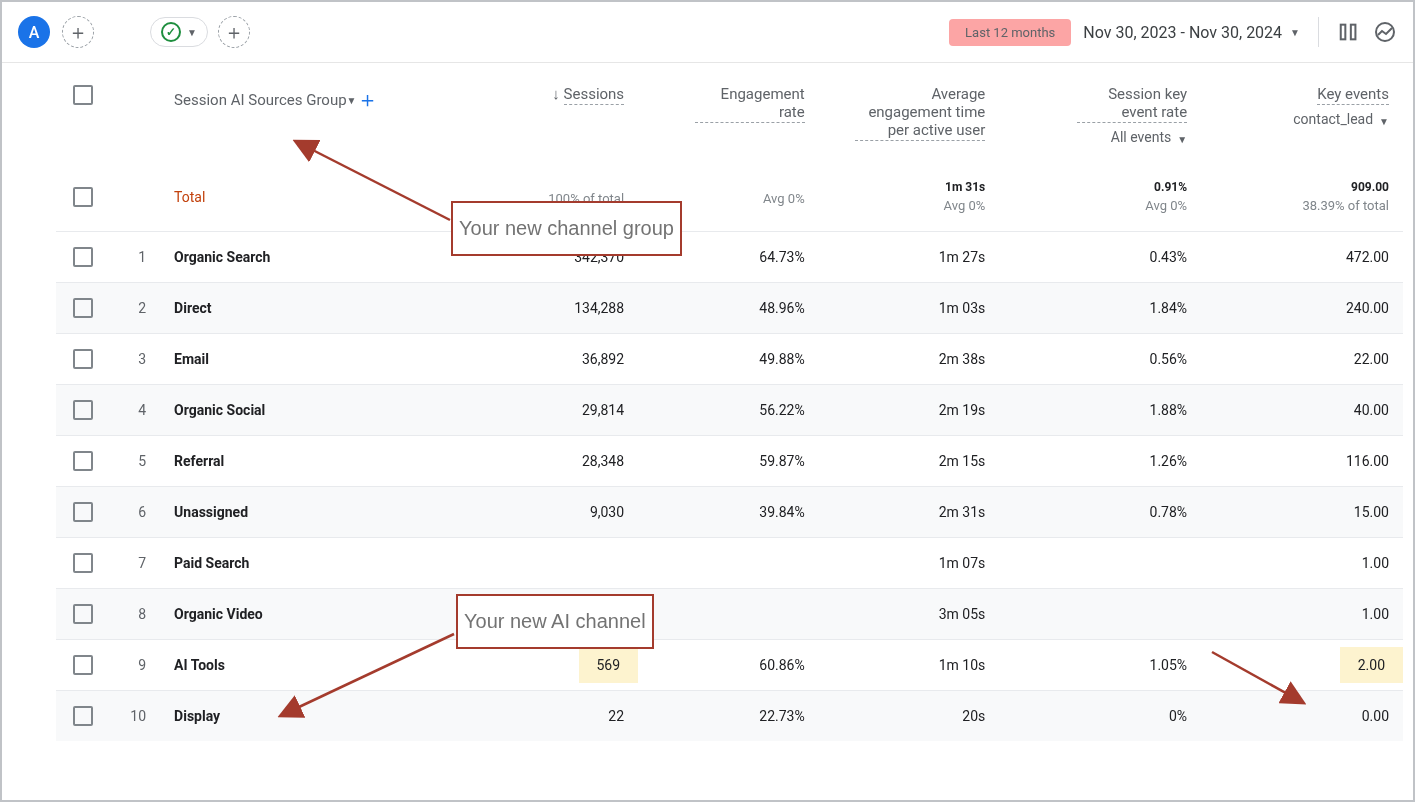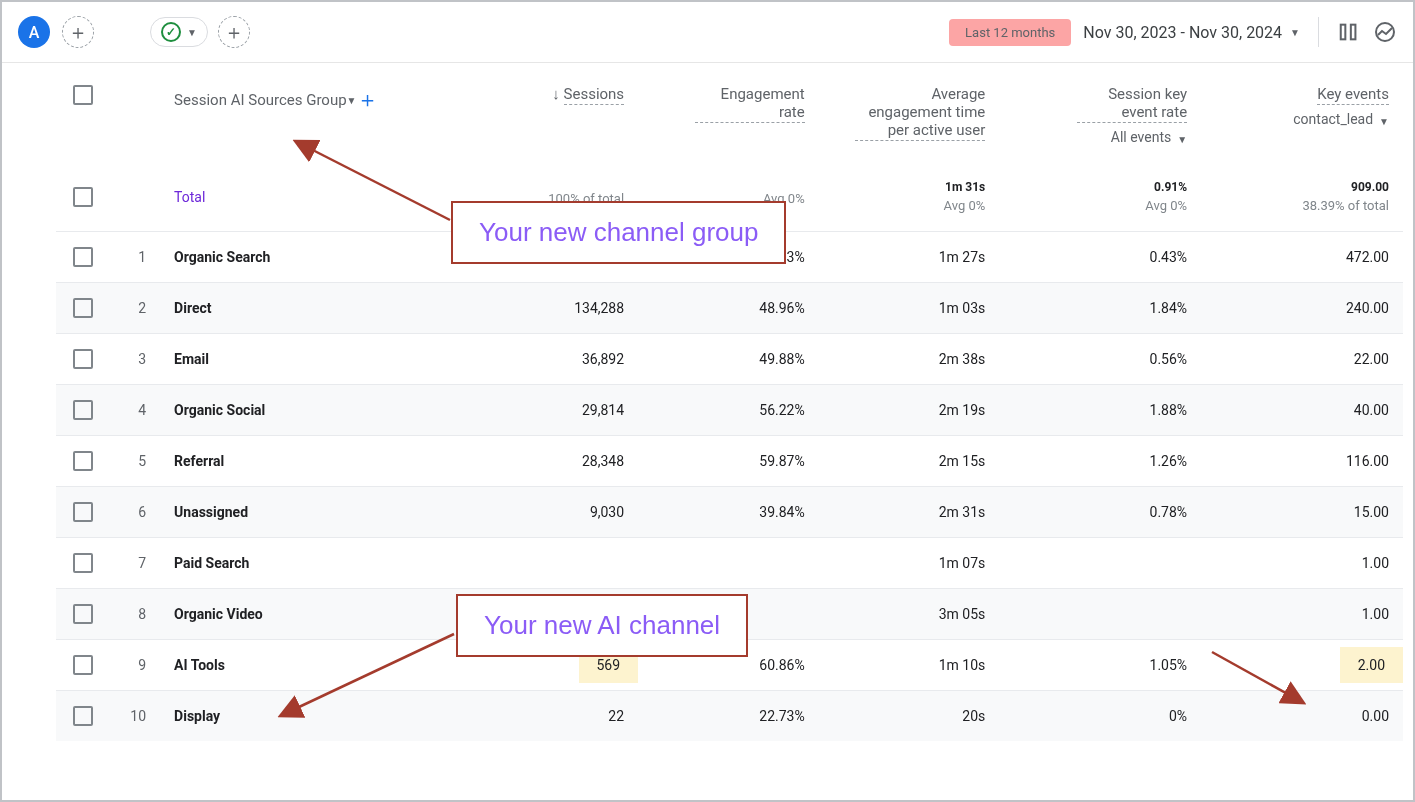--- a/index.html
+++ b/index.html
@@ -77,38 +77,38 @@
 
   .hdr-row th { vertical-align: top; padding-top: 22px; padding-bottom: 18px; color: #5f6368; font-weight: 400; font-size: 15px;}
   .hdr-label { border-bottom: 1.5px dashed #9aa0a6; padding-bottom: 1px; color: #5f6368;}
   .hdr-container { display: flex; flex-direction: column; align-items: flex-end; gap: 6px;}
   .dim-header { display: flex; align-items: center; color: #5f6368; font-size: 15px;}
   .dim-header .plus { color: #1a73e8; font-size: 22px; font-weight: 400;}
   .subchip { display: flex; align-items: flex-end; gap: 6px; color: #5f6368; font-size: 14px;}
   .sort-arrow { color: #5f6368; }
 
   .total-row td { height: 68px; border-top: none; background: #fff !important; }
-  .total-name { font-weight: 400; color: #6d28d9; text-align: left;}
+  .total-name { font-weight: 400; color: #c2410c; text-align: left;}
   .total-top { font-weight: 700; color: #202124; font-size: 12px;}
   .total-sub { color: #80868b; font-size: 13px; margin-top: 4px;}
   .stack { display: flex; flex-direction: column; align-items: flex-end;}
 
   .chk {
     width: 20px; height: 20px; border: 2.2px solid #80868b; border-radius: 2px;
   }
   .highlight { background: #fdf3cf; display: inline-block; padding: 10px 18px; margin: -10px -14px;}
 
   
   .annot-box {
     position: absolute;
     border: 2px solid #a43b2d;
     background: #fff;
-    color: #8b5cf6;
-    font-size: 26px;
-    padding: 14px 26px;
+    color: #737373;
+    font-size: 20px;
+    padding: 14px 6px;
     z-index: 50;
     font-family: Arial, sans-serif;
   }
   .annot-box.italic { font-style: italic; }
   svg.annot-svg { position: absolute; top: 0; left: 0; pointer-events: none; z-index: 40;}
 </style>
 </head>
 <body>
 
 <div class="frame">

